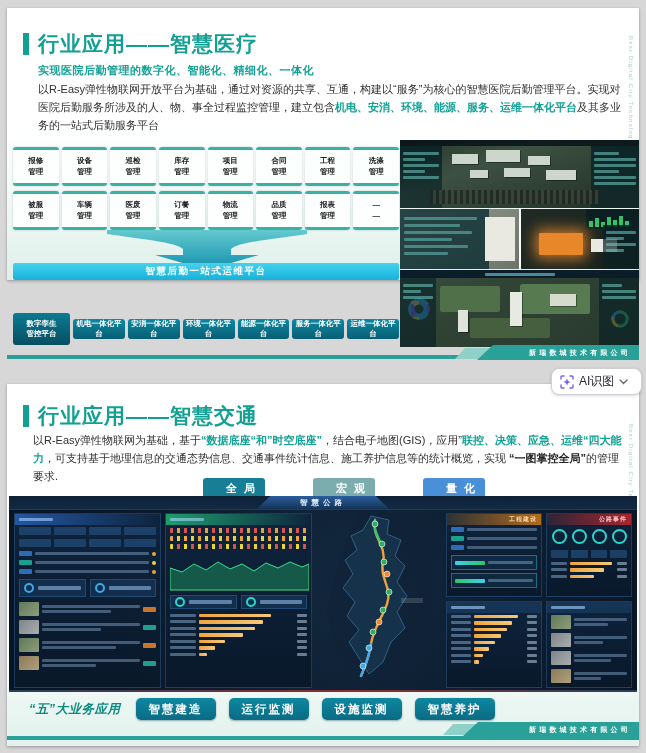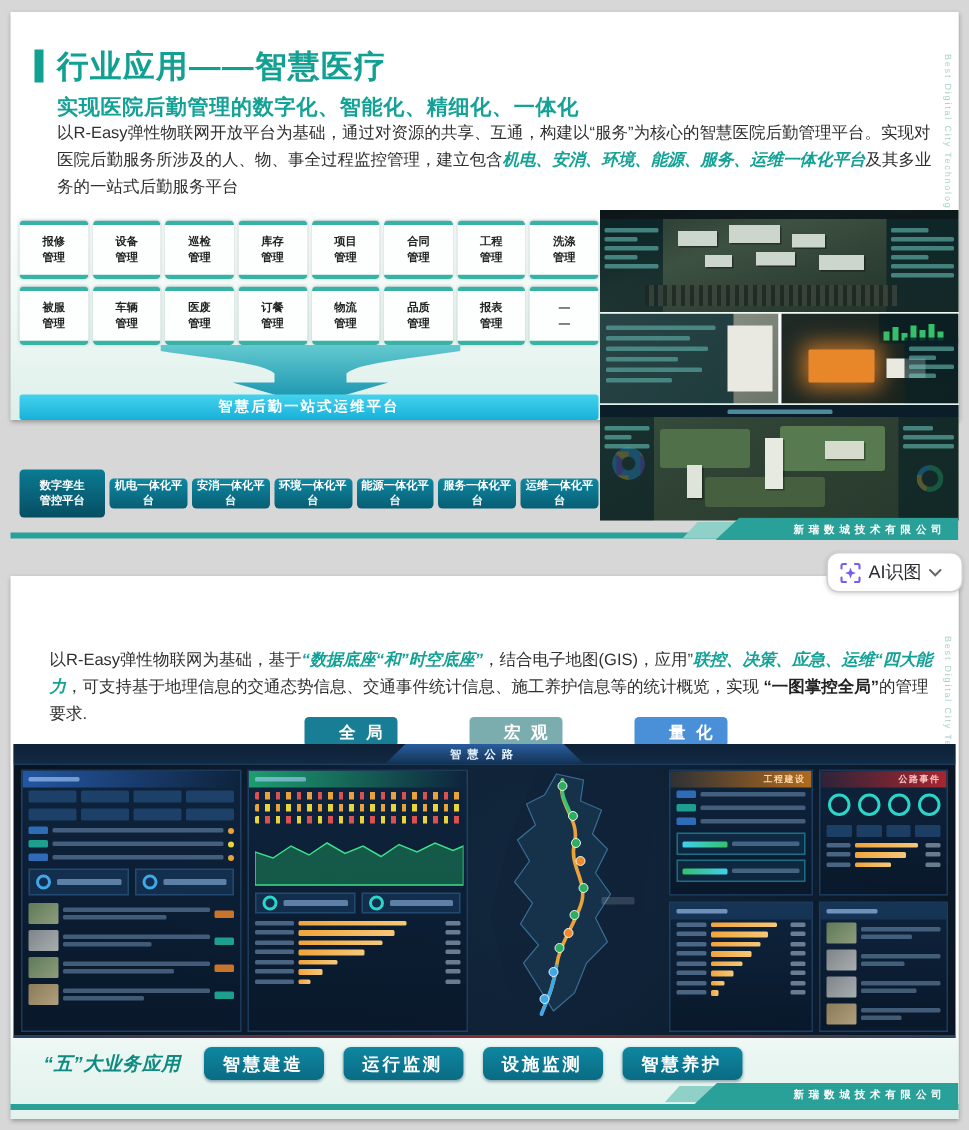--- a/index.html
+++ b/index.html
@@ -14,25 +14,25 @@
   }
   #slide1{top:8px;height:272px;background:linear-gradient(180deg,#ffffff 0%,#ffffff 45%,#eef8f5 75%,#ddefe9 100%);}
   #slide2{top:384px;height:362px;background:linear-gradient(180deg,#ffffff 0%,#ffffff 78%,#eaf6f2 88%,#e3f2ed 100%);}
 
   .title-row{position:absolute;left:16px;display:flex;align-items:center;}
   #slide1 .title-row{top:22px;}
   #slide2 .title-row{top:18px;}
   .title-bar{width:6px;height:22px;background:#12a093;margin-right:9px;}
   .slide-title{font-size:21px;font-weight:bold;color:#12a093;letter-spacing:1px;}
 
-  .subtitle{position:absolute;left:31px;top:55px;font-size:14px;font-weight:bold;color:#14a296;letter-spacing:.5px;}
+  .subtitle{position:absolute;left:31px;top:55px;font-size:11px;font-weight:bold;color:#14a296;letter-spacing:.5px;}
   .bodytext{position:absolute;left:31px;width:586px;font-size:11px;line-height:1.62;color:#303030;margin:0;}
   #slide1 .bodytext{top:73px;}
   #slide2 .bodytext{top:48px;left:26px;width:592px;}
-  .seg-teal{color:#14a296;font-weight:bold;font-style:italic;}
+  .seg-teal{color:#14a296;font-weight:bold;}
   .seg-bold{color:#222;font-weight:bold;}
 
   .side-text{position:absolute;right:5px;top:28px;writing-mode:vertical-rl;font-size:6px;color:#a9d0c9;letter-spacing:1.2px;}
   #slide2 .side-text{top:40px;}
 
   
   .module-grid{position:absolute;left:6px;top:139px;width:386px;display:grid;grid-template-columns:repeat(8,1fr);gap:5px 3px;}
   .mod-cell{
     height:33px;background:#fdfffe;border-radius:3px;
     border-top:3px solid #38b2a5;border-bottom:3px solid #38b2a5;
@@ -355,20 +355,24 @@
     </g>
     <path d="M7,3.4 L8,6 L10.6,7 L8,8 L7,10.6 L6,8 L3.4,7 L6,6 Z" fill="#7b5cf0"></path>
   </svg>
   <span class="label">AI识图</span>
   <svg width="9" height="6" viewBox="0 0 9 6">
     <polyline points="1,1 4.5,4.5 8,1" fill="none" stroke="#666" stroke-width="1.3" stroke-linecap="round"></polyline>
   </svg>
 </div>
 
 <section class="slide" id="slide2">
+  <div class="title-row">
+    <span class="title-bar"></span>
+    <h1 class="slide-title" style="margin:0">行业应用——智慧交通</h1>
+  </div>
   <p class="bodytext"><span class="seg-normal">以R-Easy弹性物联网为基础，基于</span><span class="seg-teal">“数据底座“和”时空底座”</span><span class="seg-normal">，结合电子地图(GIS)，应用”</span><span class="seg-teal">联控、决策、应急、运维“四大能力</span><span class="seg-normal">，可支持基于地理信息的交通态势信息、交通事件统计信息、施工养护信息等的统计概览，实现 </span><span class="seg-bold">“一图掌控全局”</span><span class="seg-normal">的管理要求.</span></p>
   <div class="side-text">Best Digital City Technology Co., Ltd</div>
 
   <div class="mode-btn" id="mode1">全局</div>
   <div class="mode-btn" id="mode2">宏观</div>
   <div class="mode-btn" id="mode3">量化</div>
 
   <div class="dashboard">
     <div class="dash-head"></div>
     <div class="dash-banner">智慧公路</div>

